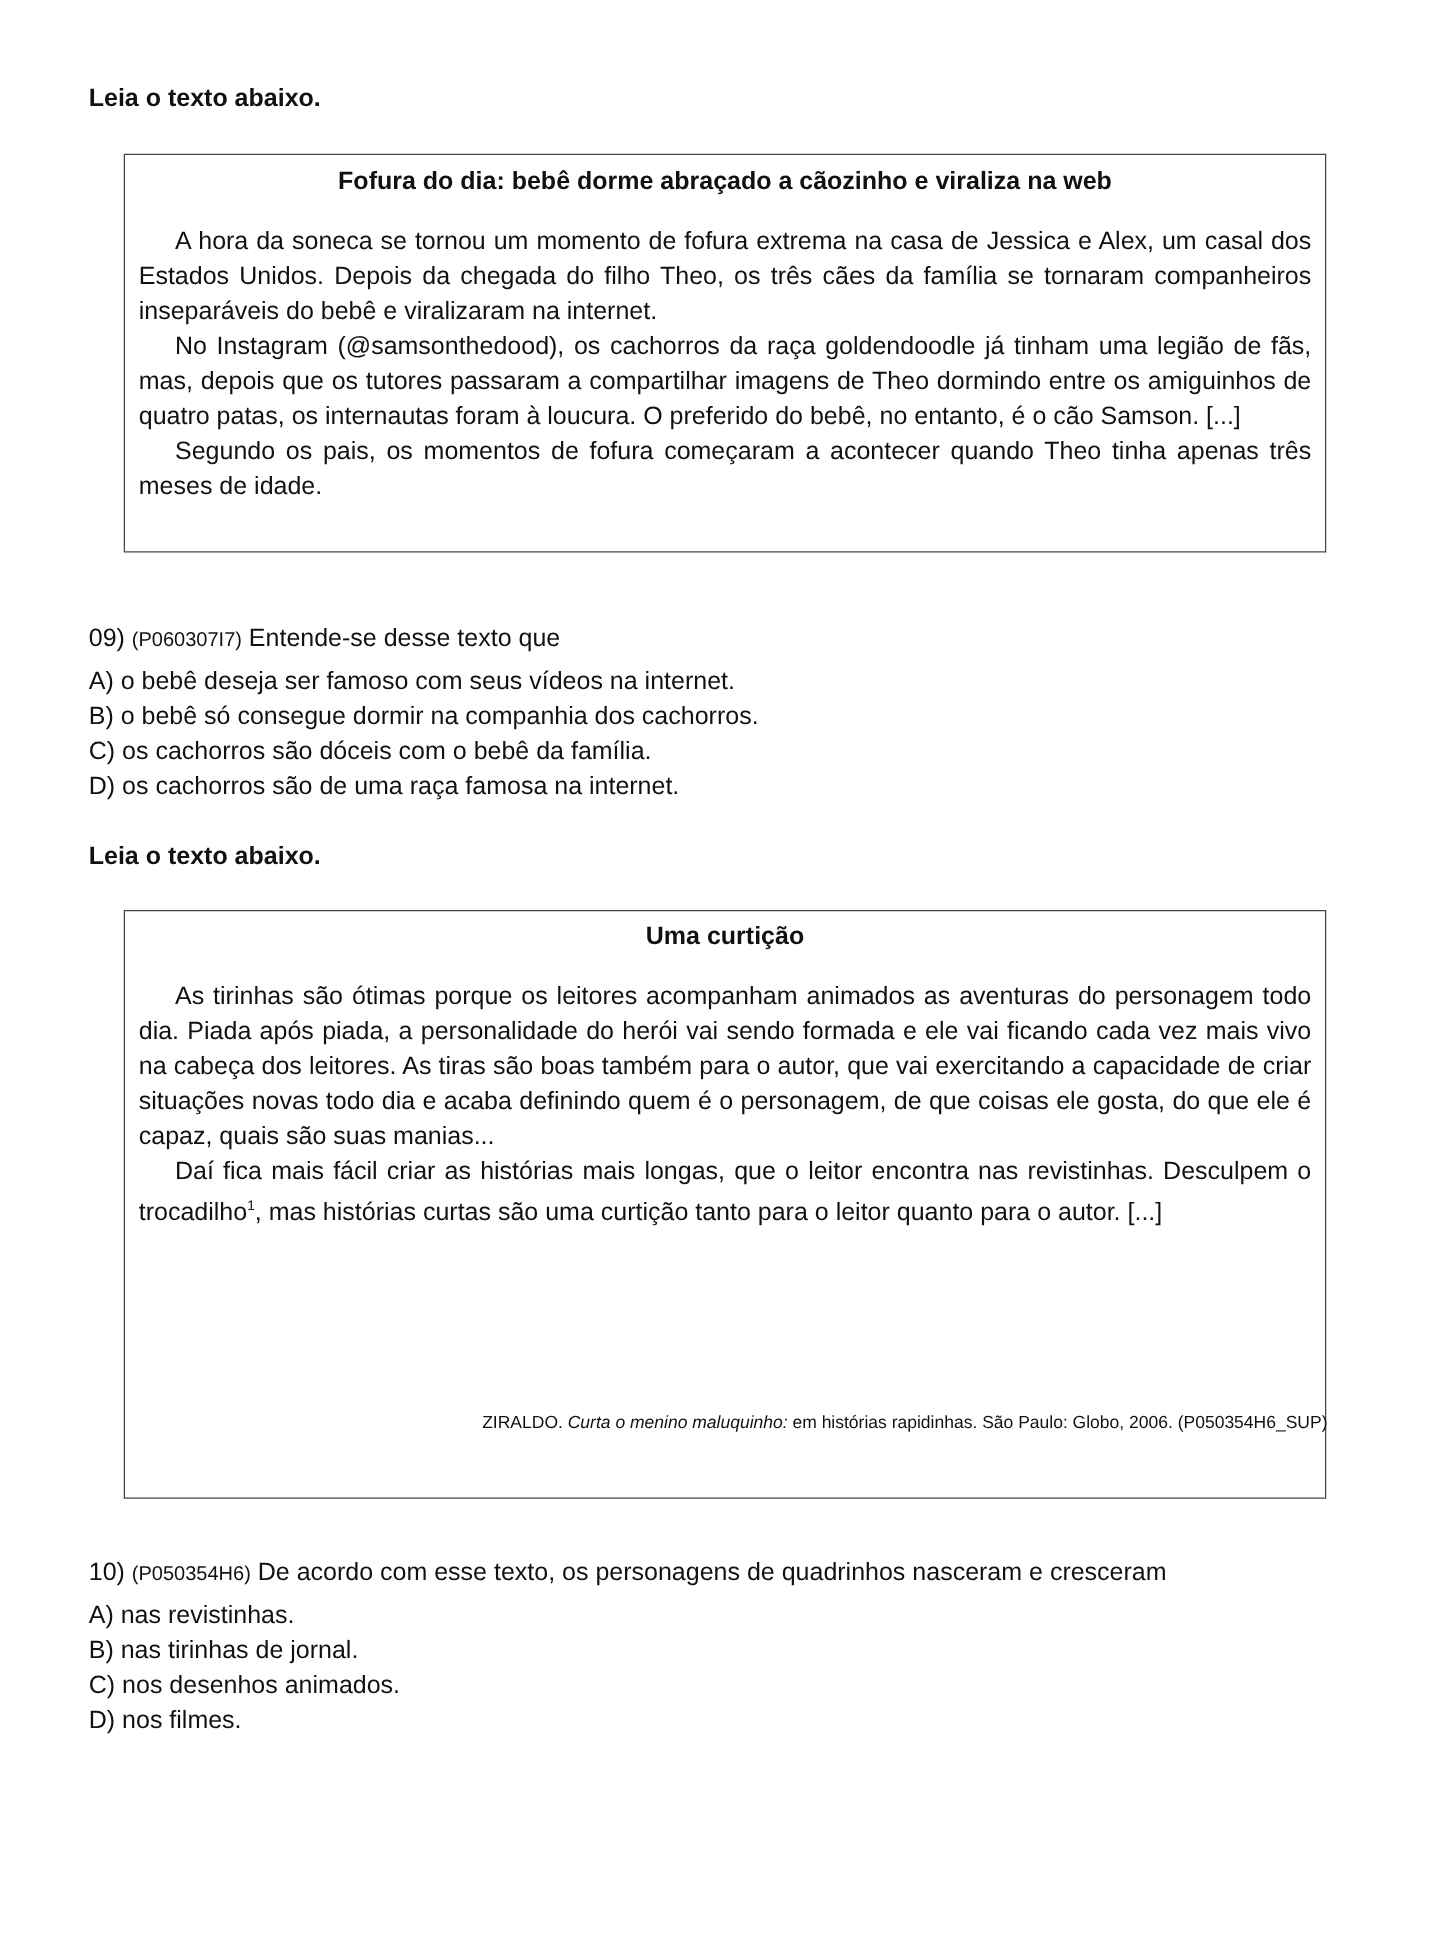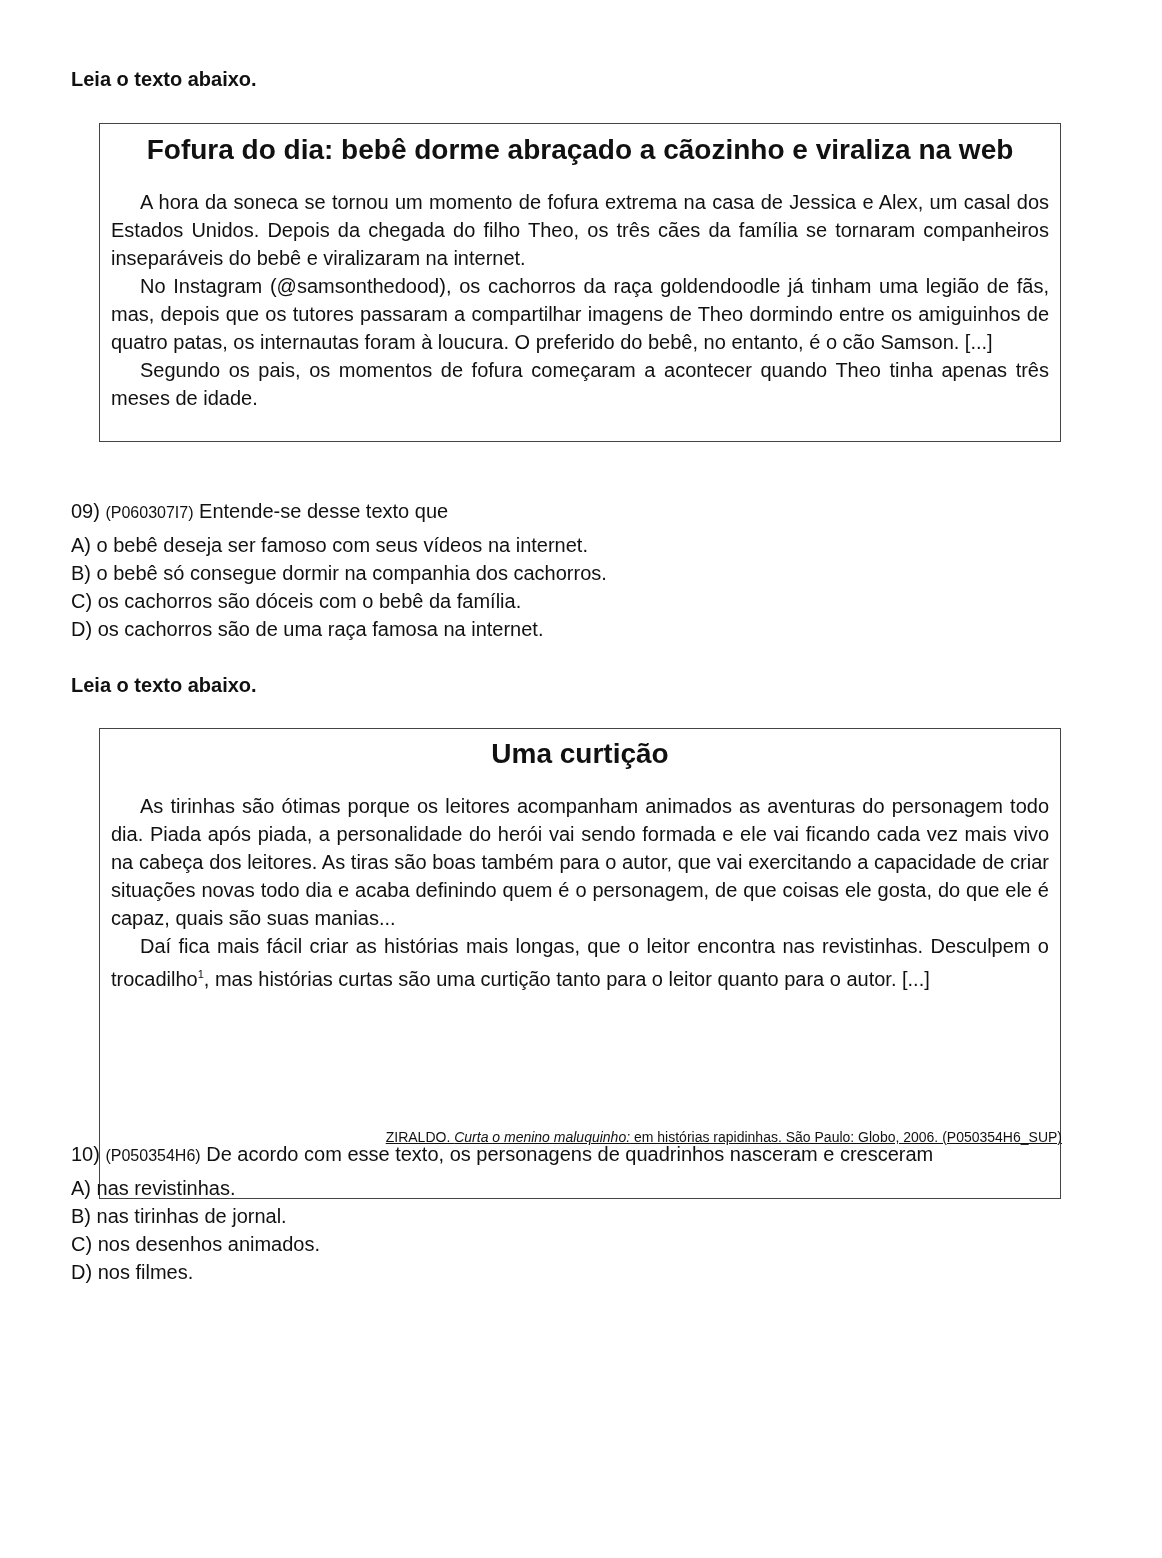--- a/index.html
+++ b/index.html
@@ -6,27 +6,27 @@
   body {
     width: 1162px; height: 1558px; position: relative; overflow: hidden;
     font-family: "Liberation Sans", sans-serif; color: #111111;
   }
   .lead { position: absolute; left: 71px; font-size: 20px; font-weight: bold; }
   .box {
     position: absolute; left: 99px; width: 962px;
     border: 1px solid #444444; box-sizing: border-box;
     padding: 0 11px;
   }
-  .box-title { text-align: center; font-weight: bold; font-size: 28px; }
+  .box-title { text-align: center; font-weight: bold; font-size: 20px; }
   .para { font-size: 20px; line-height: 28px; text-align: justify; text-indent: 29px; margin: 0; }
   .vocab { margin-left: 28px; font-size: 16px; }
   .vocab-title { font-weight: bold; line-height: 22px; }
   .vocab-item { font-size: 15px; line-height: 22px; }
   sup { font-size: 11px; }
-  .source { position: absolute; right: 100px; font-size: 14px; text-decoration: underline; }
+  .source { position: absolute; right: 100px; font-size: 14px; }
   .question { position: absolute; left: 71px; font-size: 20px; line-height: 28px; }
   .q-stem { margin-bottom: 4px; }
   .q-code { font-size: 16px; }
 </style>
 </head>
 <body>
 
 <div class="lead" style="top:68px;">Leia o texto abaixo.</div>
 
 <div class="box" style="top:123px; height:319px;">
@@ -51,21 +51,21 @@
 <div class="lead" style="top:674px;">Leia o texto abaixo.</div>
 
 <div class="box" style="top:728px; height:471px;">
   <div class="box-title" style="margin-top:9px; margin-bottom:22px;">Uma curtição</div>
   <p class="para">As tirinhas são ótimas porque os leitores acompanham animados as aventuras do personagem todo dia. Piada após piada, a personalidade do herói vai sendo formada e ele vai ficando cada vez mais vivo na cabeça dos leitores. As tiras são boas também para o autor, que vai exercitando a capacidade de criar situações novas todo dia e acaba definindo quem é o personagem, de que coisas ele gosta, do que ele é capaz, quais são suas manias...</p>
   <p class="para"><span>Daí fica mais fácil criar as histórias mais longas, que o leitor encontra nas revistinhas. Desculpem o trocadilho</span><sup>1</sup><span>, mas histórias curtas são uma curtição tanto para o leitor quanto para o autor. [...]</span></p>
 </div>
 
 <div class="source" style="top:1129px;"><span>ZIRALDO. </span><i>Curta o menino maluquinho:</i><span> em histórias rapidinhas. São Paulo: Globo, 2006. (P050354H6_SUP)</span></div>
 
-<div class="question" style="top:1140px;">
+<div class="question" style="top:1244px;">
   <div class="q-stem">
     <span>10)</span>
     <span class="q-code">(P050354H6)</span>
     <span>De acordo com esse texto, os personagens de quadrinhos nasceram e cresceram</span>
   </div>
   <div>A) nas revistinhas.</div>
   <div>B) nas tirinhas de jornal.</div>
   <div>C) nos desenhos animados.</div>
   <div>D) nos filmes.</div>
 </div>

